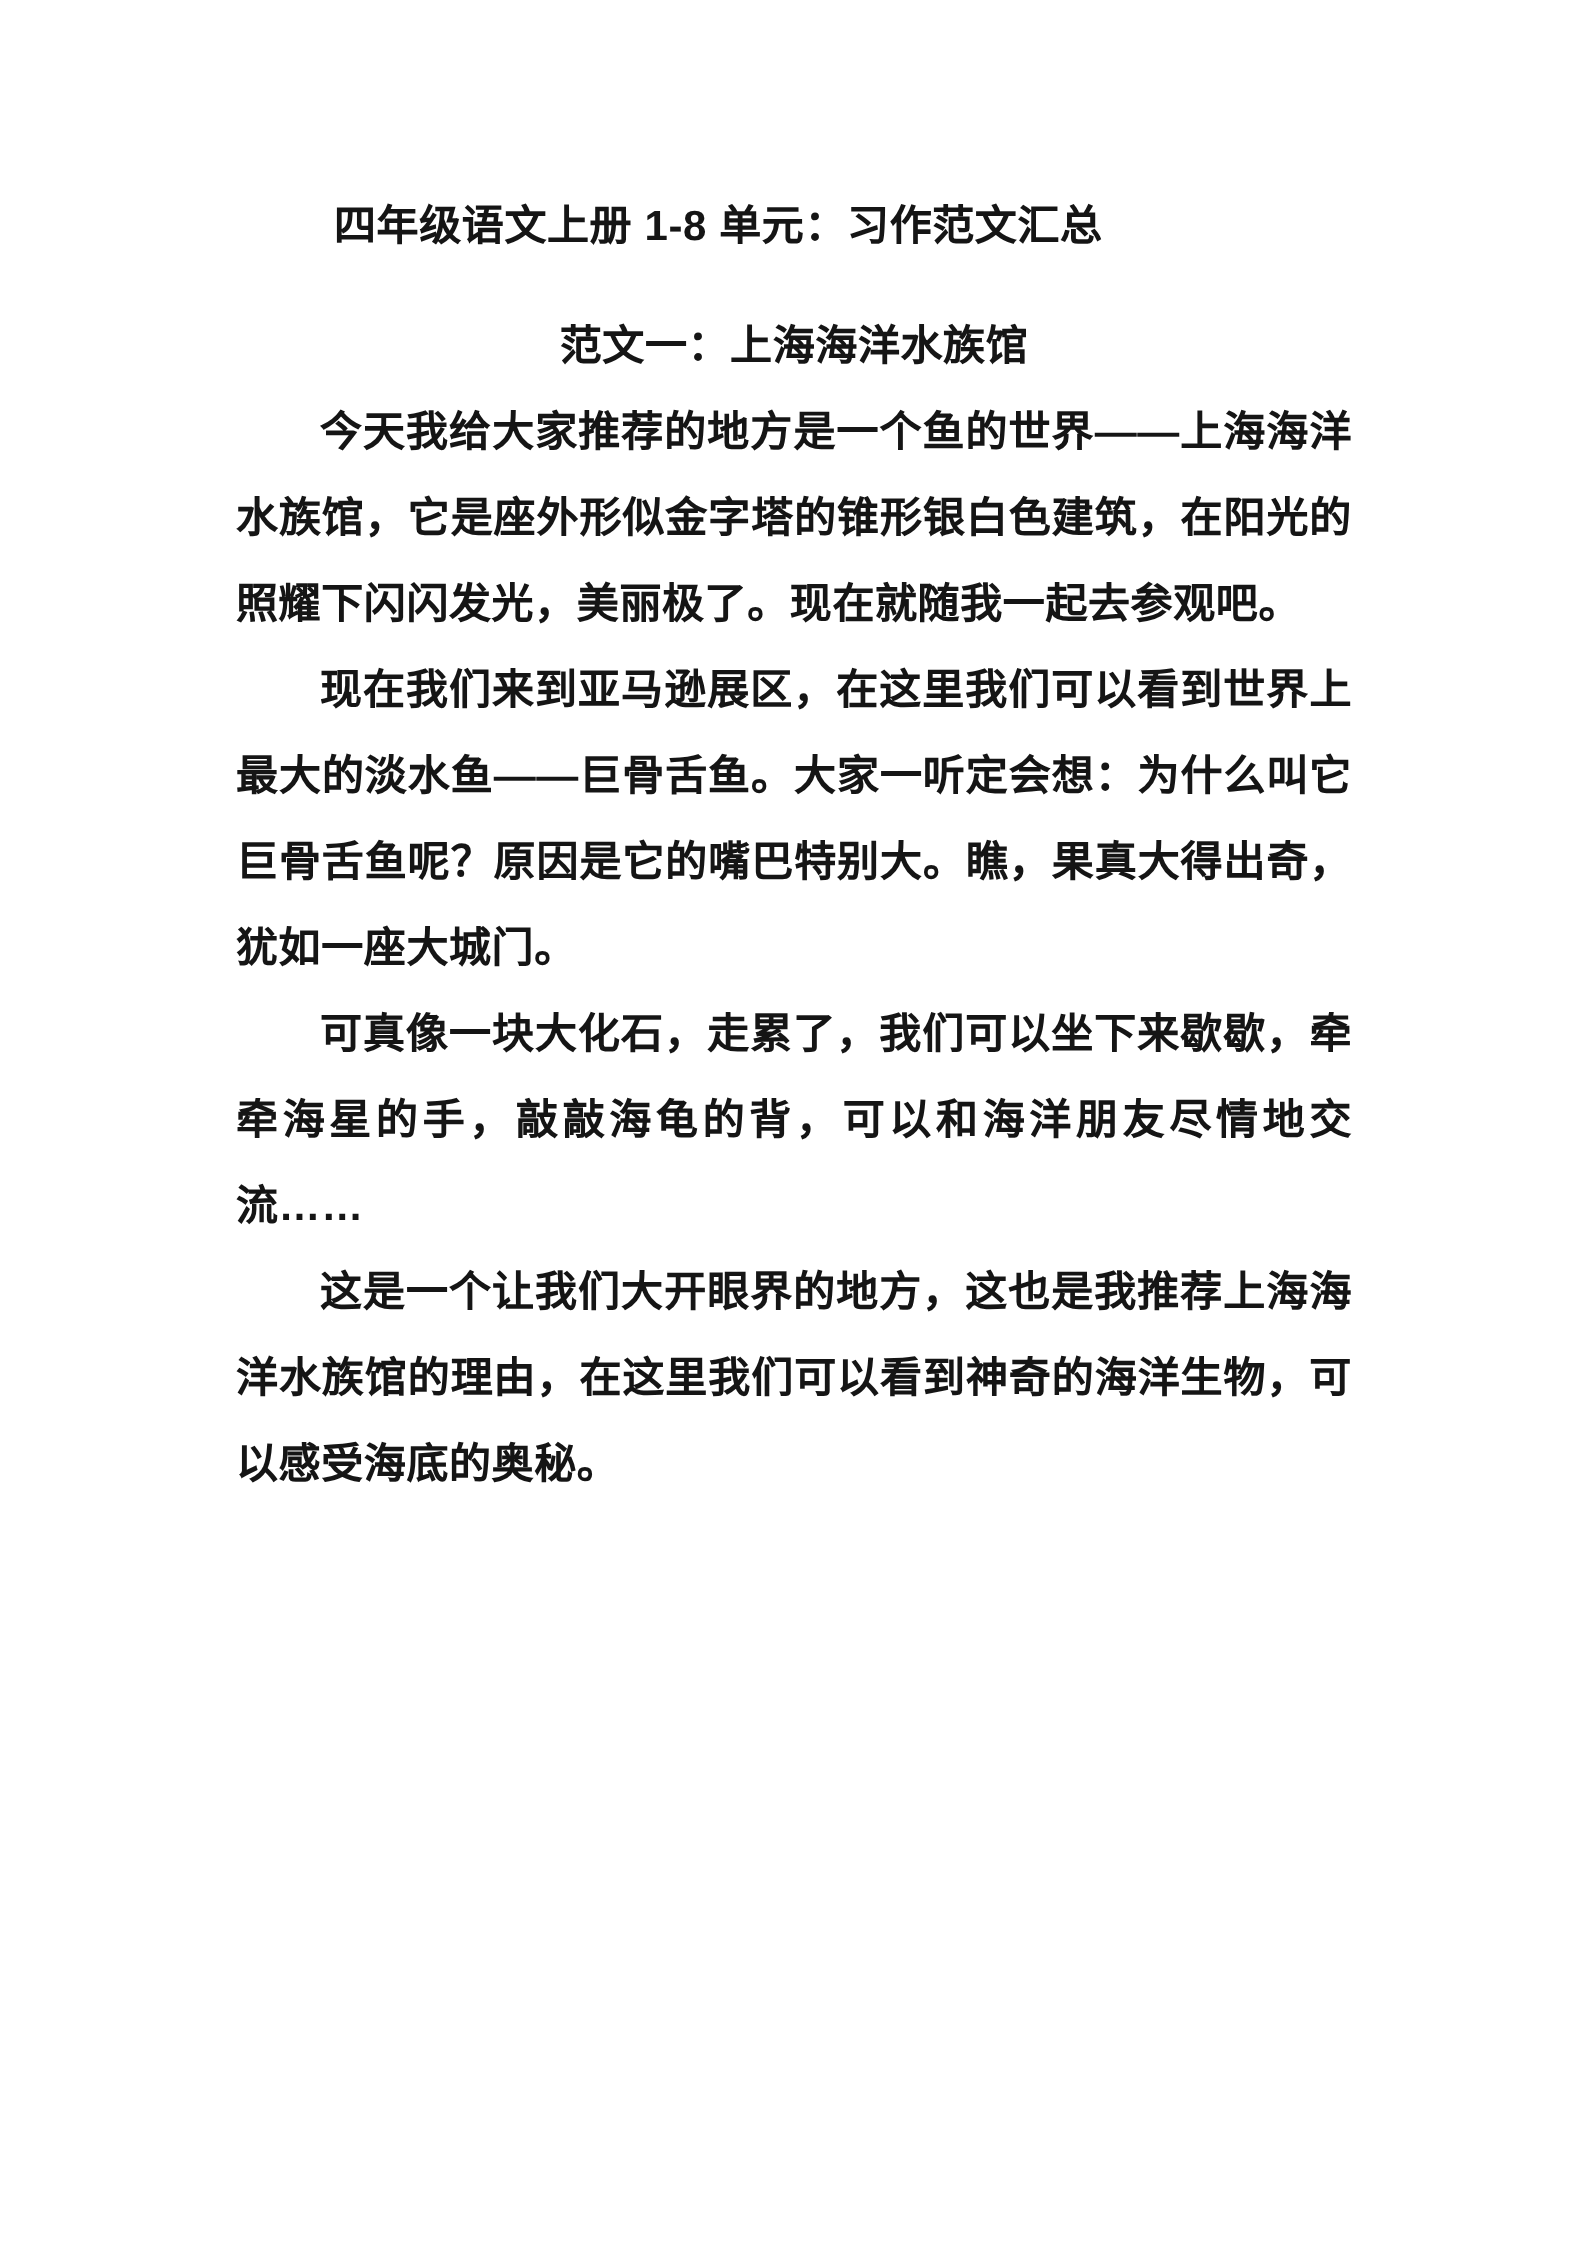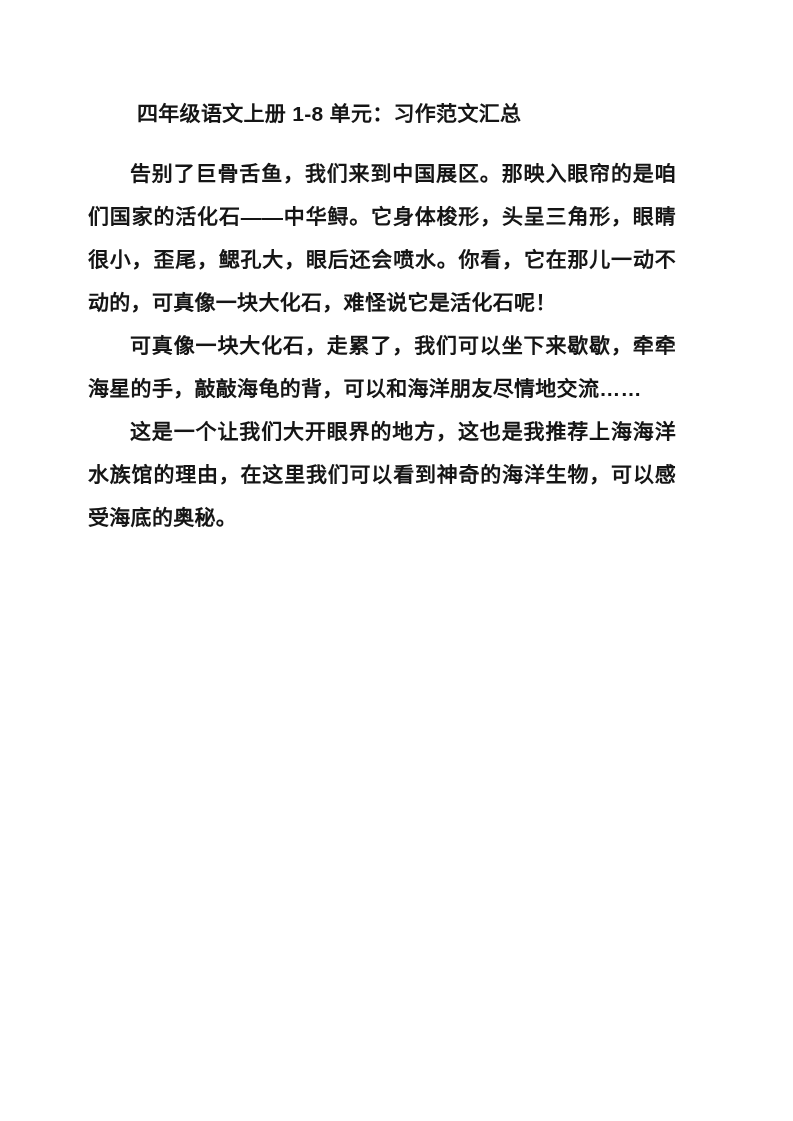--- a/index.html
+++ b/index.html
@@ -11,21 +11,21 @@
     width: 793px;
     height: 1121px;
     overflow: hidden;
     font-family: "Liberation Sans", "DejaVu Sans", sans-serif;
     color: #151515;
   }
   .page {
     box-sizing: border-box;
     width: 793px;
     height: 1121px;
-    padding: 92px 117px 40px 88px;
+    padding: 92px 117px 40px 118px;
     background: #ffffff;
   }
   .doc-title,
   .section-heading,
   .essay-heading,
   .body-para {
     margin: 0;
     font-size: 21px;
     font-weight: 600;
     line-height: 43px;
@@ -44,22 +44,24 @@
     text-align: justify;
   }
 </style>
 </head>
 <body>
 
 <main class="page">
   <h1 class="doc-title">四年级语文上册 1-8 单元：习作范文汇总</h1>
 
 
+  <h3 class="essay-heading">范文一：上海海洋水族馆</h3>
 
+  <p class="body-para">今天我给大家推荐的地方是一个鱼的世界——上海海洋水族馆，它是座外形似金字塔的锥形银白色建筑，在阳光的照耀下闪闪发光，美丽极了。现在就随我一起去参观吧。</p>
 
+  <p class="body-para">现在我们来到亚马逊展区，在这里我们可以看到世界上最大的淡水鱼——巨骨舌鱼。大家一听定会想：为什么叫它巨骨舌鱼呢？原因是它的嘴巴特别大。瞧，果真大得出奇，犹如一座大城门。</p>
 
-  <p class="body-para">告别了巨骨舌鱼，我们来到中国展区。那映入眼帘的是咱们国家的活化石——中华鲟。它身体梭形，头呈三角形，眼睛很小，歪尾，鳃孔大，眼后还会喷水。你看，它在那儿一动不动的，可真像一块大化石，难怪说它是活化石呢！</p>
 
   <p class="body-para">可真像一块大化石，走累了，我们可以坐下来歇歇，牵牵海星的手，敲敲海龟的背，可以和海洋朋友尽情地交流……</p>
 
 
   <p class="body-para">这是一个让我们大开眼界的地方，这也是我推荐上海海洋水族馆的理由，在这里我们可以看到神奇的海洋生物，可以感受海底的奥秘。</p>
 </main>
 
 </body></html>

